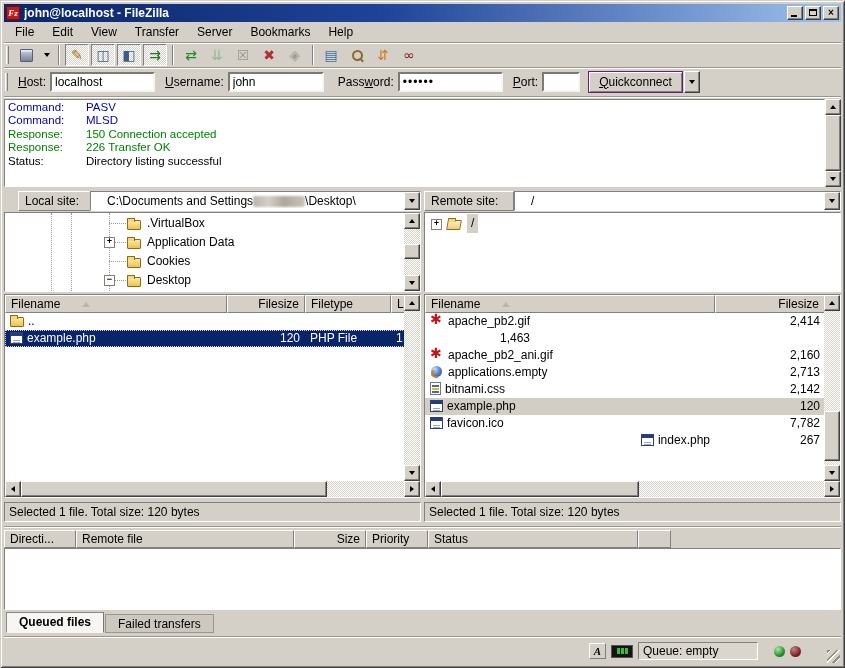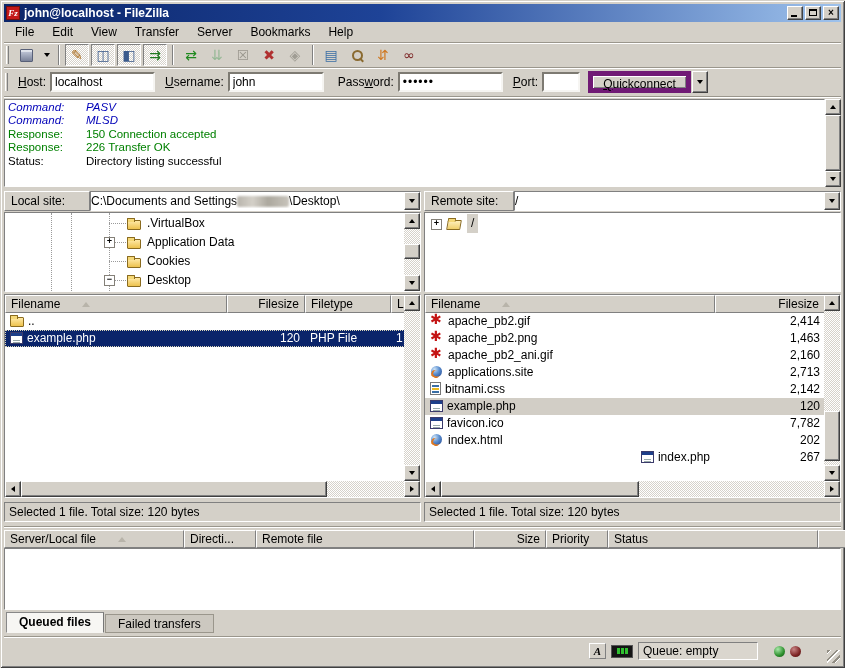--- a/index.html
+++ b/index.html
@@ -40,39 +40,39 @@
   .ic-site-manager{width:13px;height:13px;background:linear-gradient(180deg,#c8cede,#7a8299);border:1px solid #586078;border-radius:1px;
     box-shadow:inset 0 2px 0 rgba(255,255,255,.5);}
   .ic-directory-comparison{width:13px;height:13px;position:relative;}
   .ic-directory-comparison::before{content:"";position:absolute;left:1px;top:1px;width:7px;height:7px;border:2px solid #8a6a30;border-radius:50%;}
   .ic-directory-comparison::after{content:"";position:absolute;right:0;bottom:1px;width:5px;height:2px;background:#8a6a30;transform:rotate(45deg);}
   
   .qc{position:absolute;left:4px;top:69px;width:837px;height:26px;display:flex;align-items:center;}
   .qc label{margin:0 4px 0 6px;white-space:nowrap;}
   .tinput{height:20px;background:#fff;border:2px solid;border-color:#7d7a72 #f6f5f2 #f6f5f2 #7d7a72;
     font:12px "Liberation Sans","DejaVu Sans",sans-serif;padding:0 3px;outline:none;}
-  .btn{height:22px;padding:1px 10px 2px;background:#d4d0c8;border:5px solid #701a75;
+  .btn{height:22px;padding:1px 10px 2px;background:#d4d0c8;border:1px solid #701a75;
     box-shadow:inset 1px 1px 0 #fff, inset -1px -1px 0 #808080;font:12px "Liberation Sans",sans-serif;}
   .dropbtn{width:16px;height:22px;background:#d4d0c8;border:1px solid;border-color:#fff #404040 #404040 #fff;
     box-shadow:inset -1px -1px 0 #808080;display:flex;align-items:center;justify-content:center;margin-left:1px;}
   
   .log{position:absolute;left:4px;top:99px;width:821px;height:88px;background:#fff;border:1px solid;border-color:#808080 #fff #fff #808080;
     padding:1px 3px;font-size:11.5px;line-height:13.4px;overflow:hidden;}
   .loglabel{display:inline-block;width:78px;}
-  .t-command{color:#0000b8;font-style:italic;} .t-response{color:#008000;} .t-status{color:#000;}
+  .t-command{color:#0000b8;} .t-response{color:#008000;} .t-status{color:#000;}
   
   .sb{position:absolute;}
   .sbtn{position:absolute;width:16px;height:16px;background:#d4d0c8;border:1px solid;border-color:#fff #404040 #404040 #fff;
     box-shadow:inset -1px -1px 0 #808080;display:flex;align-items:center;justify-content:center;}
   .sthumb{position:absolute;background:#d4d0c8;border:1px solid;border-color:#fff #404040 #404040 #fff;box-shadow:inset -1px -1px 0 #808080;}
   
   .sitelbl{position:absolute;top:191px;height:20px;background:#d4d0c8;border:1px solid;border-color:#fff #808080 #808080 #fff;
     display:flex;align-items:center;padding:0 6px;}
   .combo{position:absolute;top:191px;height:20px;background:#fff;border:1px solid;border-color:#808080 #fff #fff #808080;
-    display:flex;align-items:center;padding:0 0 0 0;}
+    display:flex;align-items:center;padding:0 0 0 16px;}
   .combo .cval{flex:1;white-space:nowrap;overflow:hidden;}
   .combo .dropbtn{height:18px;margin:0;}
   .redact{display:inline-block;width:52px;height:11px;vertical-align:-2px;border-radius:2px;
     background:linear-gradient(90deg,#b8b4ac,#d4d0c8 30%,#aca89e 60%,#c8c4bc);filter:blur(1px);}
   
   .pane{position:absolute;background:#ffffff;border:1px solid;border-color:#808080 #fff #fff #808080;}
   .tguide{position:absolute;top:0;bottom:0;border-left:1px dotted #9a9a9a;}
   .trow{position:relative;height:19px;line-height:19px;white-space:nowrap;}
   .ltrow::before{content:"";position:absolute;left:104px;top:9px;width:17px;border-top:1px dotted #9a9a9a;}
   .expbox{position:absolute;top:4px;width:11px;height:11px;background:#fff;border:1px solid #848078;
@@ -242,21 +242,21 @@
   <div class="sb stipple" style="left:825px;top:99px;width:16px;height:88px">
     <span class="sbtn" style="top:0">
         <span class="tri-up"></span>
       </span>
     <span class="sthumb" style="left:0;top:16px;width:16px;height:56px"></span>
     <span class="sbtn" style="top:72px">
         <span class="tri-down"></span>
       </span>
   </div>
 
-  <div class="sitelbl" style="left:4px;width:86px">
+  <div class="sitelbl" style="left:18px;width:86px">
       <span>Local site:</span>
     </div>
   <div class="combo" style="left:90px;width:331px">
     <span class="cval"><span>C:\Documents and Settings</span><span class="redact"></span><span>\Desktop\</span></span>
     <span class="dropbtn">
         <span class="tri-down"></span>
       </span>
   </div>
   <div class="sitelbl" style="left:424px;width:90px">
       <span>Remote site:</span>
@@ -371,48 +371,43 @@
         <div class="hcell num" style="width: 110px;">
           <span>Filesize</span>
         </div>
       </div>
     <div class="rows" style="width:400px">
         <div class="lrow">
           <span class="cell" style="width: 290px;"><span class="fi fi-image"></span><span class="fn">apache_pb2.gif</span></span>
           <span class="cell num" style="width: 110px;">2,414</span>
         </div>
         <div class="lrow">
-          <span class="cell" style="width: 290px;"><span class="fi fi-image"></span><span class="fn">apache_pb2.png</span></span>
           <span class="cell num" style="width: 110px;">1,463</span>
         </div>
         <div class="lrow">
           <span class="cell" style="width: 290px;"><span class="fi fi-image"></span><span class="fn">apache_pb2_ani.gif</span></span>
           <span class="cell num" style="width: 110px;">2,160</span>
         </div>
         <div class="lrow">
-          <span class="cell" style="width: 290px;"><span class="fi fi-html"></span><span class="fn">applications.site</span></span>
+          <span class="cell" style="width: 290px;"><span class="fi fi-html"></span><span class="fn">applications.empty</span></span>
           <span class="cell num" style="width: 110px;">2,713</span>
         </div>
         <div class="lrow">
           <span class="cell" style="width: 290px;"><span class="fi fi-css"></span><span class="fn">bitnami.css</span></span>
           <span class="cell num" style="width: 110px;">2,142</span>
         </div>
         <div class="lrow gsel">
           <span class="cell" style="width: 290px;"><span class="fi fi-php"></span><span class="fn">example.php</span></span>
           <span class="cell num" style="width: 110px;">120</span>
         </div>
         <div class="lrow">
           <span class="cell" style="width: 290px;"><span class="fi fi-ico"></span><span class="fn">favicon.ico</span></span>
           <span class="cell num" style="width: 110px;">7,782</span>
         </div>
         <div class="lrow">
-          <span class="cell" style="width: 290px;"><span class="fi fi-html"></span><span class="fn">index.html</span></span>
-          <span class="cell num" style="width: 110px;">202</span>
-        </div>
-        <div class="lrow">
           <span class="cell" style="width: 290px; text-align: right;"><span class="fi fi-php"></span><span class="fn">index.php</span></span>
           <span class="cell num" style="width: 110px;">267</span>
         </div>
       </div>
     <div class="sb stipple" style="right:0;top:0;bottom:16px;width:16px">
       <span class="sbtn" style="top:0">
           <span class="tri-up"></span>
         </span>
       <span class="sthumb" style="left:0;top:116px;width:16px;height:50px"></span>
       <span class="sbtn" style="bottom:0;top:auto">
@@ -433,24 +428,20 @@
   <div class="statusline" style="left:4px;width:417px">
       <span>Selected 1 file. Total size: 120 bytes</span>
     </div>
   <div class="statusline" style="left:424px;width:417px">
       <span>Selected 1 file. Total size: 120 bytes</span>
     </div>
 
   <div class="groove" style="top:526px"></div>
 
   <div class="qhdr">
-      <div class="hcell" style="width: 180px;">
-        <span>Server/Local file</span>
-        <span class="sort"></span>
-      </div>
       <div class="hcell" style="width: 72px;">
         <span>Directi...</span>
       </div>
       <div class="hcell" style="width: 218px;">
         <span>Remote file</span>
       </div>
       <div class="hcell num" style="width: 72px;">
         <span>Size</span>
       </div>
       <div class="hcell" style="width: 62px;">

